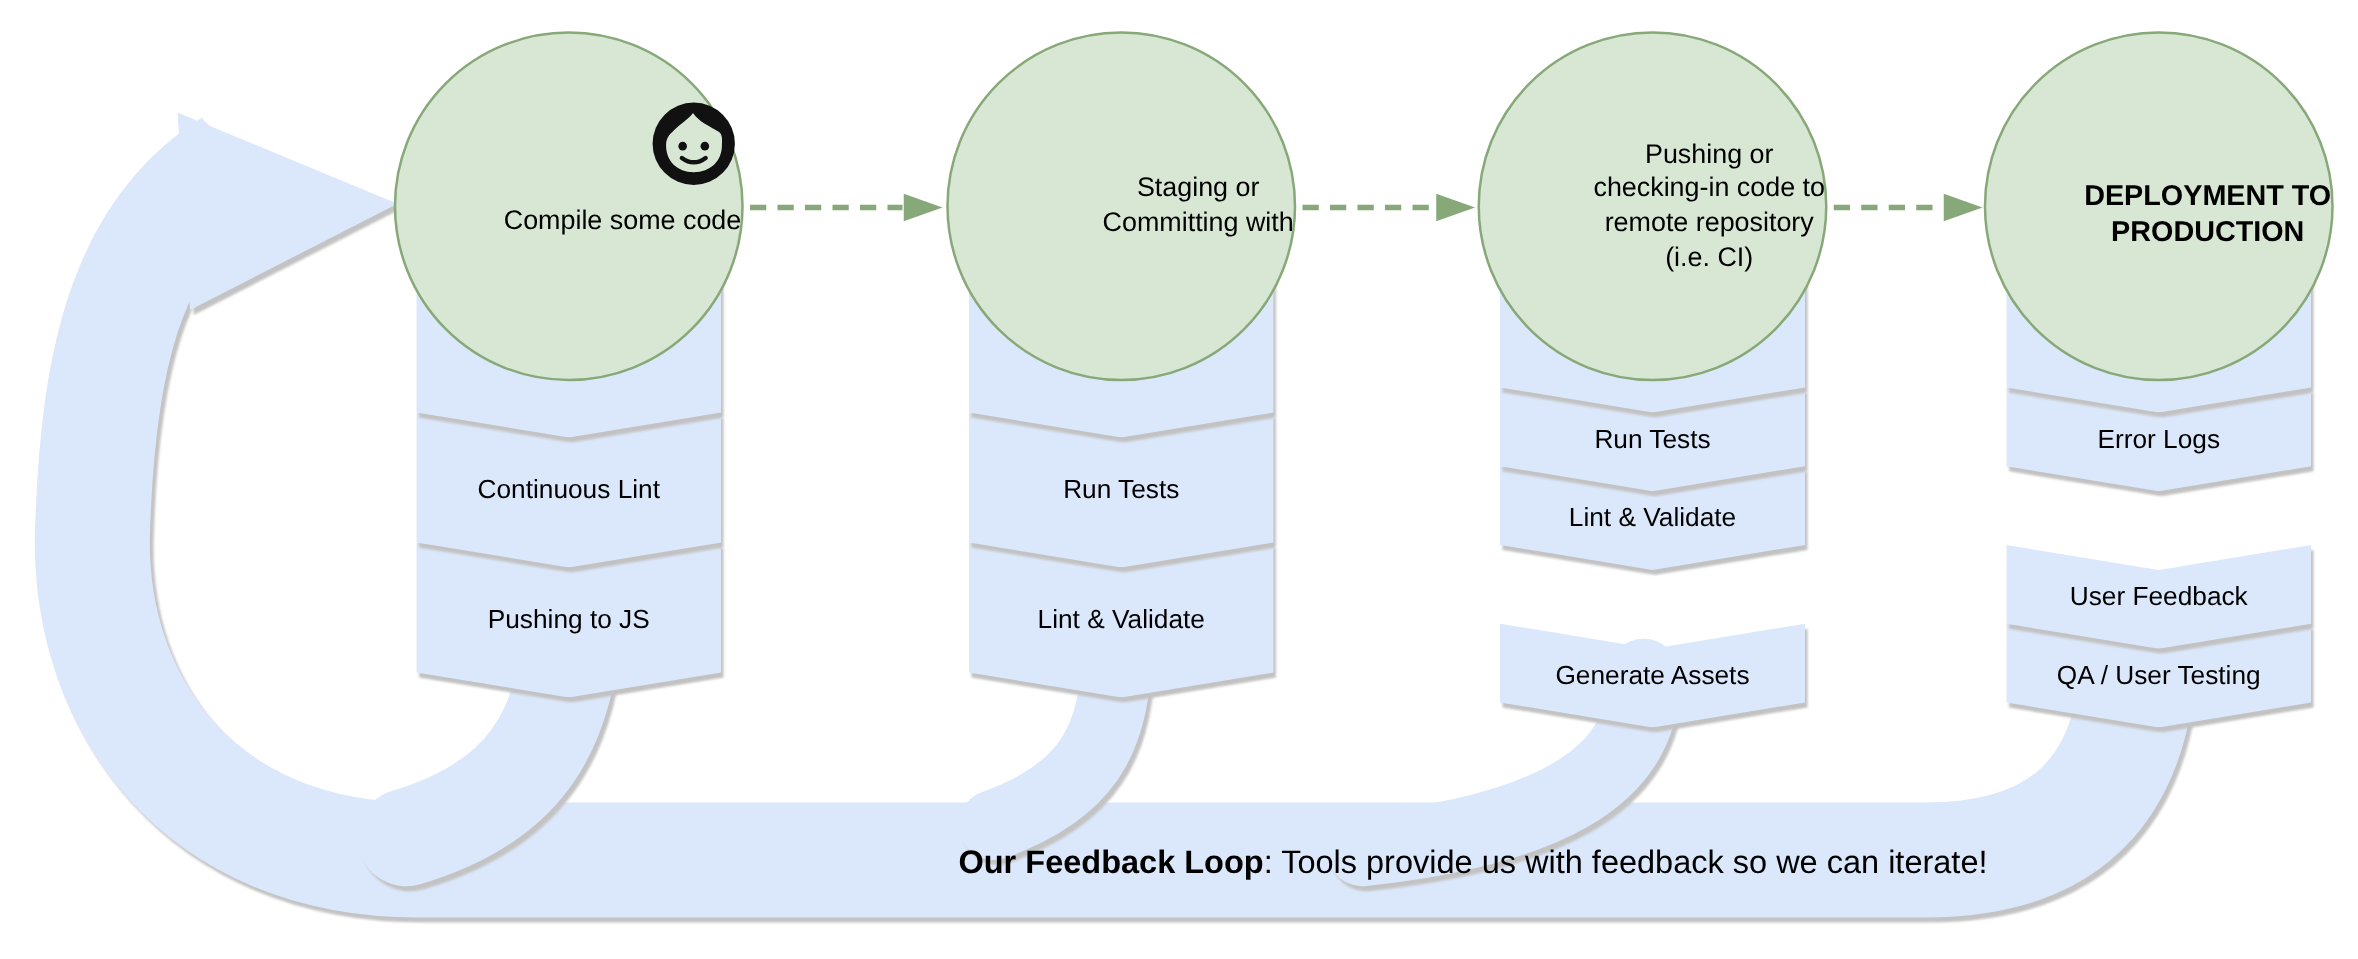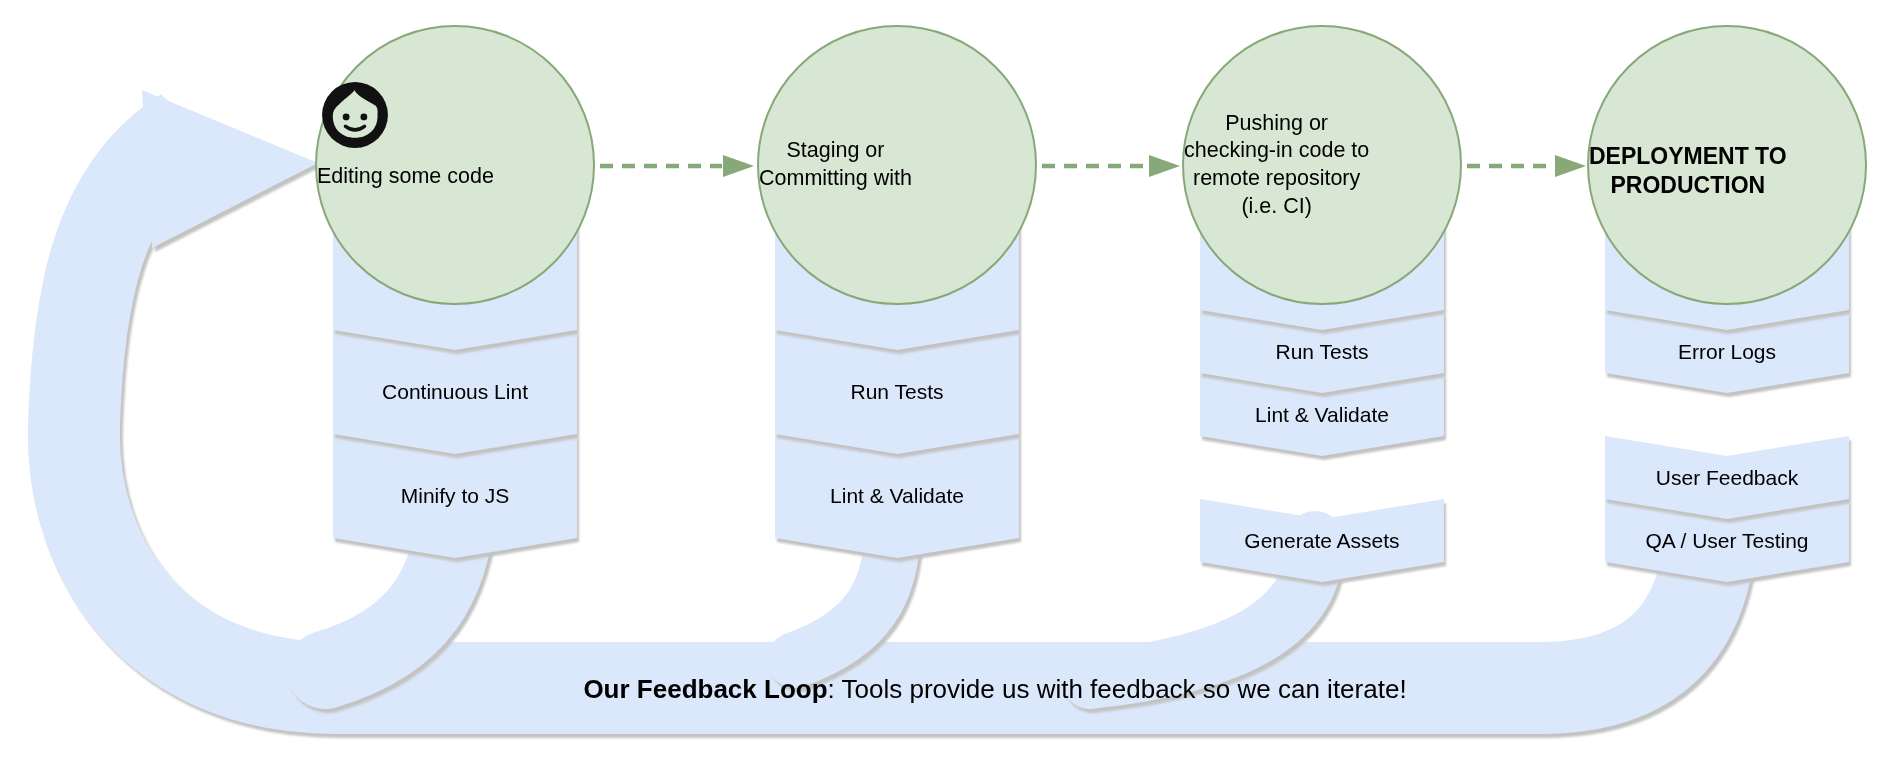--- a/index.html
+++ b/index.html
@@ -7,21 +7,21 @@
     position:relative;width:1886px;height:767px;overflow:hidden;background:#ffffff;
     font-family:"Liberation Sans","DejaVu Sans",sans-serif;color:#000;
   }
   
   #loop-svg{position:absolute;left:0;top:0;z-index:1;}
   .sh{filter:drop-shadow(3px 4px 1px #c3c3c3);}
   
   .stage{
     position:absolute;top:25px;width:280px;height:280px;border-radius:50%;
     background:#d8e7d3;border:2.5px solid #87a878;box-sizing:border-box;
-    display:flex;flex-direction:column;align-items:flex-start;justify-content:center;
+    display:flex;flex-direction:column;align-items:flex-end;justify-content:center;
     z-index:8;text-align:center;
   }
   .stage-label{white-space:pre-line;font-size:21.5px;line-height:1.28;}
   .stage-label.bold{font-weight:bold;font-size:23px;margin-top:12px;}
   .stage.with-icon{justify-content:flex-start;padding-top:50px;}
   .stage.with-icon .stage-label{margin-top:10px;}
   
   .col{position:absolute;top:0;left:0;width:244px;height:767px;z-index:2;padding-left:40px;}
   .cellw{position:absolute;left:0;width:244px;filter:drop-shadow(2px 4px 1px #c2c2c2);}
   .cell{
@@ -29,21 +29,21 @@
     display:flex;align-items:center;justify-content:center;
     font-size:21px;
     clip-path:polygon(0 0,50% 20px,100% 0,100% calc(100% - 20px),50% 100%,0 calc(100% - 20px));
   }
   .cell.cap{
     clip-path:polygon(0 0,100% 0,100% calc(100% - 20px),50% 100%,0 calc(100% - 20px));
   }
   
   #caption{
     position:absolute;left:400px;top:668px;width:1190px;height:42px;z-index:3;
-    display:flex;align-items:center;justify-content:center;font-size:26px;white-space:pre;
+    display:flex;align-items:center;justify-content:flex-end;font-size:26px;white-space:pre;
   }
   #caption .b{font-weight:bold;}
 </style>
 </head>
 <body>
 
 <div id="canvas">
 
   <svg id="loop-svg" width="1886" height="767" viewBox="0 0 1886 767">
 
@@ -69,21 +69,21 @@
     <div class="cellw" style="top:200px;height:150px;z-index:6">
         <div class="cell cap"></div>
       </div>
     <div class="cellw" style="top:330px;height:124px;z-index:5">
         <div class="cell">
           <span>Continuous Lint</span>
         </div>
       </div>
     <div class="cellw" style="top:434px;height:124px;z-index:4">
         <div class="cell">
-          <span>Minify to JS</span>
+          <span>Pushing to JS</span>
         </div>
       </div>
   </div>
 
   <div class="col" style="left:775px">
     <div class="cellw" style="top:200px;height:150px;z-index:6">
         <div class="cell cap"></div>
       </div>
     <div class="cellw" style="top:330px;height:124px;z-index:5">
         <div class="cell">
@@ -142,21 +142,21 @@
   <div class="stage with-icon" style="left:315px">
     <svg width="76" height="76" viewBox="0 0 60 60">
       <circle cx="30" cy="30" r="26" fill="#111"></circle>
       <path d="M 12.5 31 C 12.5 25.5 15.5 23.5 18.5 20.5 C 23.5 16 27.5 13.5 29.5 10.5
                C 33 16 40.5 19 46 22.5 C 48.5 24.5 47.8 28 47.8 31
                C 47.8 41 40.5 48 30 48 C 19.5 48 12.5 41 12.5 31 Z" fill="#d8e7d3"></path>
       <circle cx="23" cy="31.5" r="2.7" fill="#111"></circle>
       <circle cx="37" cy="31.5" r="2.7" fill="#111"></circle>
       <path d="M 22.5 39 Q 30 44.5 37.5 39" fill="none" stroke="#111" stroke-width="2.8" stroke-linecap="round"></path>
     </svg>
-    <div class="stage-label">Editing some code</div>
+    <div class="stage-label">Compile some code</div>
   </div>
 
   <div class="stage" style="left:757px">
     <div class="stage-label">Staging or
 Committing with</div>
   </div>
 
   <div class="stage" style="left:1182px">
     <div class="stage-label">Pushing or
 checking-in code to

